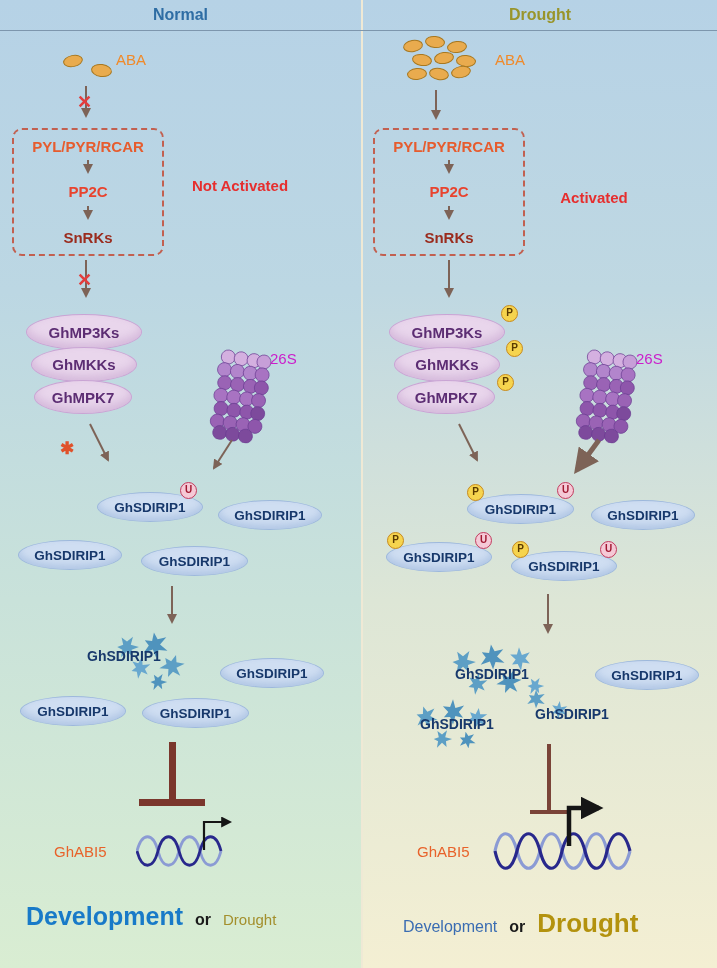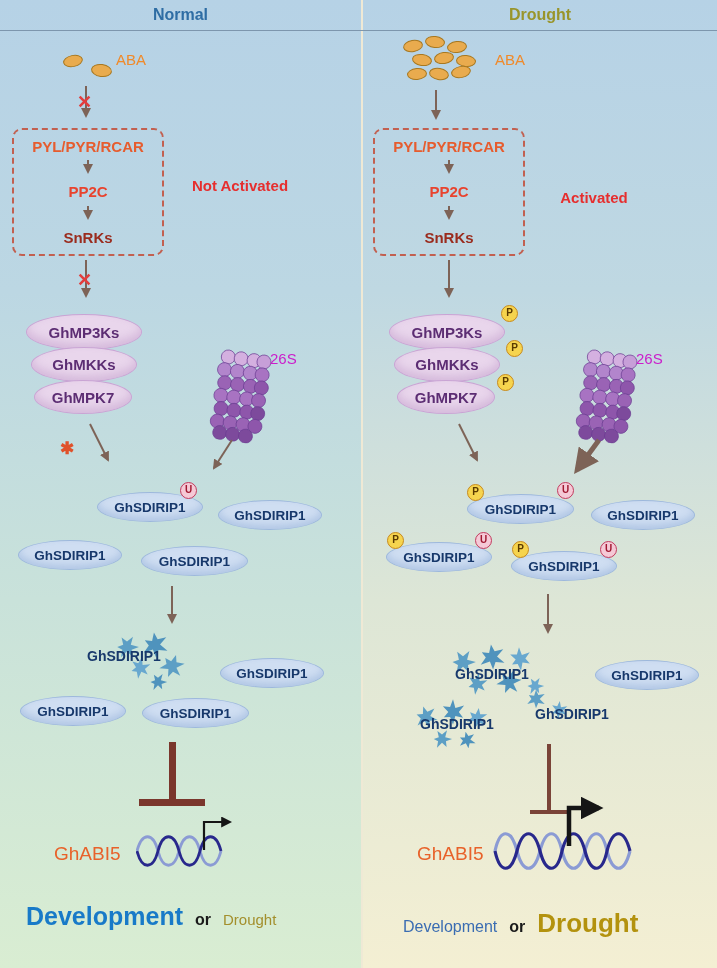--- a/index.html
+++ b/index.html
@@ -37,21 +37,21 @@
     box-shadow: inset 0 -5px 9px rgba(160,110,175,.28); }
   .sdirip { background:#cfdef2; border:1px solid #9db8dc; color:#17386b; font-size:13.5px;
     box-shadow: inset 0 -4px 7px rgba(110,145,200,.30); }
   .badge { position:absolute; width:17px; height:17px; border-radius:50%; text-align:center;
     font-weight:bold; font-size:10px; line-height:14px; z-index:4; }
   .badge-u { background:#f5c9d6; border:1.5px solid #c23b5e; color:#a01830; }
   .badge-p { background:#f6d44e; border:1.5px solid #c78a1e; color:#5a3a00; }
   .p26s { font-size:15px; color:#cb1ecb; }
   .deg-txt { position:absolute; font-weight:bold; font-size:14px; color:#17386b; z-index:3; white-space:nowrap; }
   .tbar { position:absolute; background:#7a362c; }
-  .gene-lbl { font-size:19px; color:#e8622a; }
+  .gene-lbl { font-size:15px; color:#e8622a; }
   .outcome { position:absolute; display:flex; align-items:baseline; gap:12px; white-space:nowrap; }
   .dev-big { font-size:25px; font-weight:bold; color:#187ac8; }
   .dev-small { font-size:16px; color:#3a6cb2; }
   .or-word { font-size:16px; font-weight:bold; color:#1a1a1a; }
   .dr-small { font-size:15px; color:#a38f2c; }
   .dr-big { font-size:26px; font-weight:bold; color:#b3920e; }
   svg { display:block; }
 </style>
 </head>
 <body>

